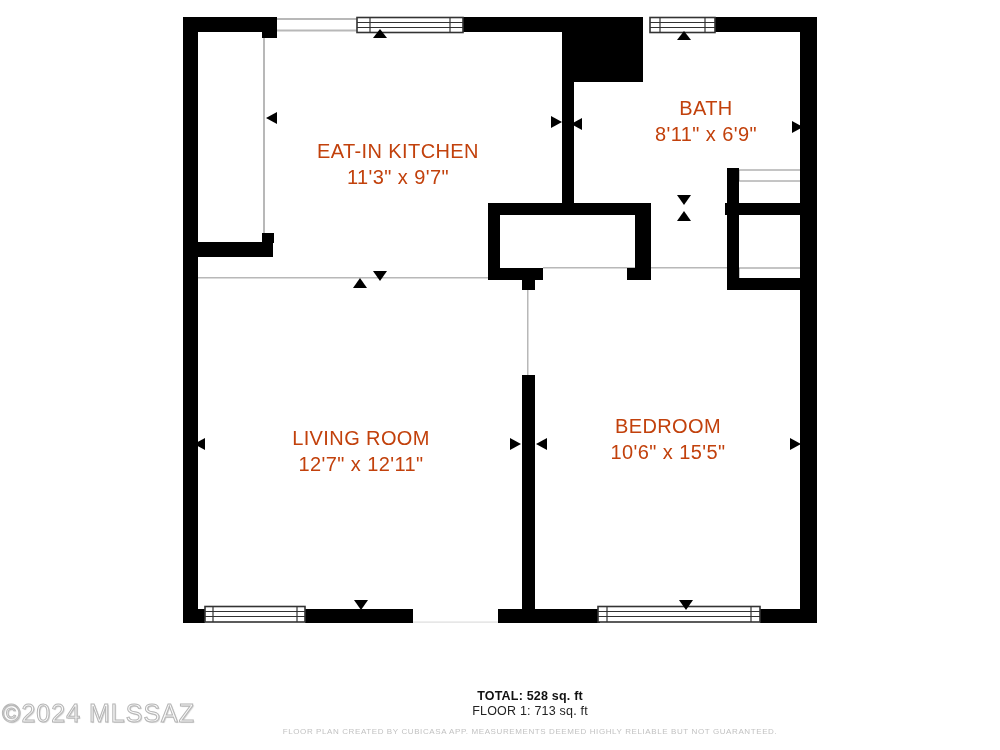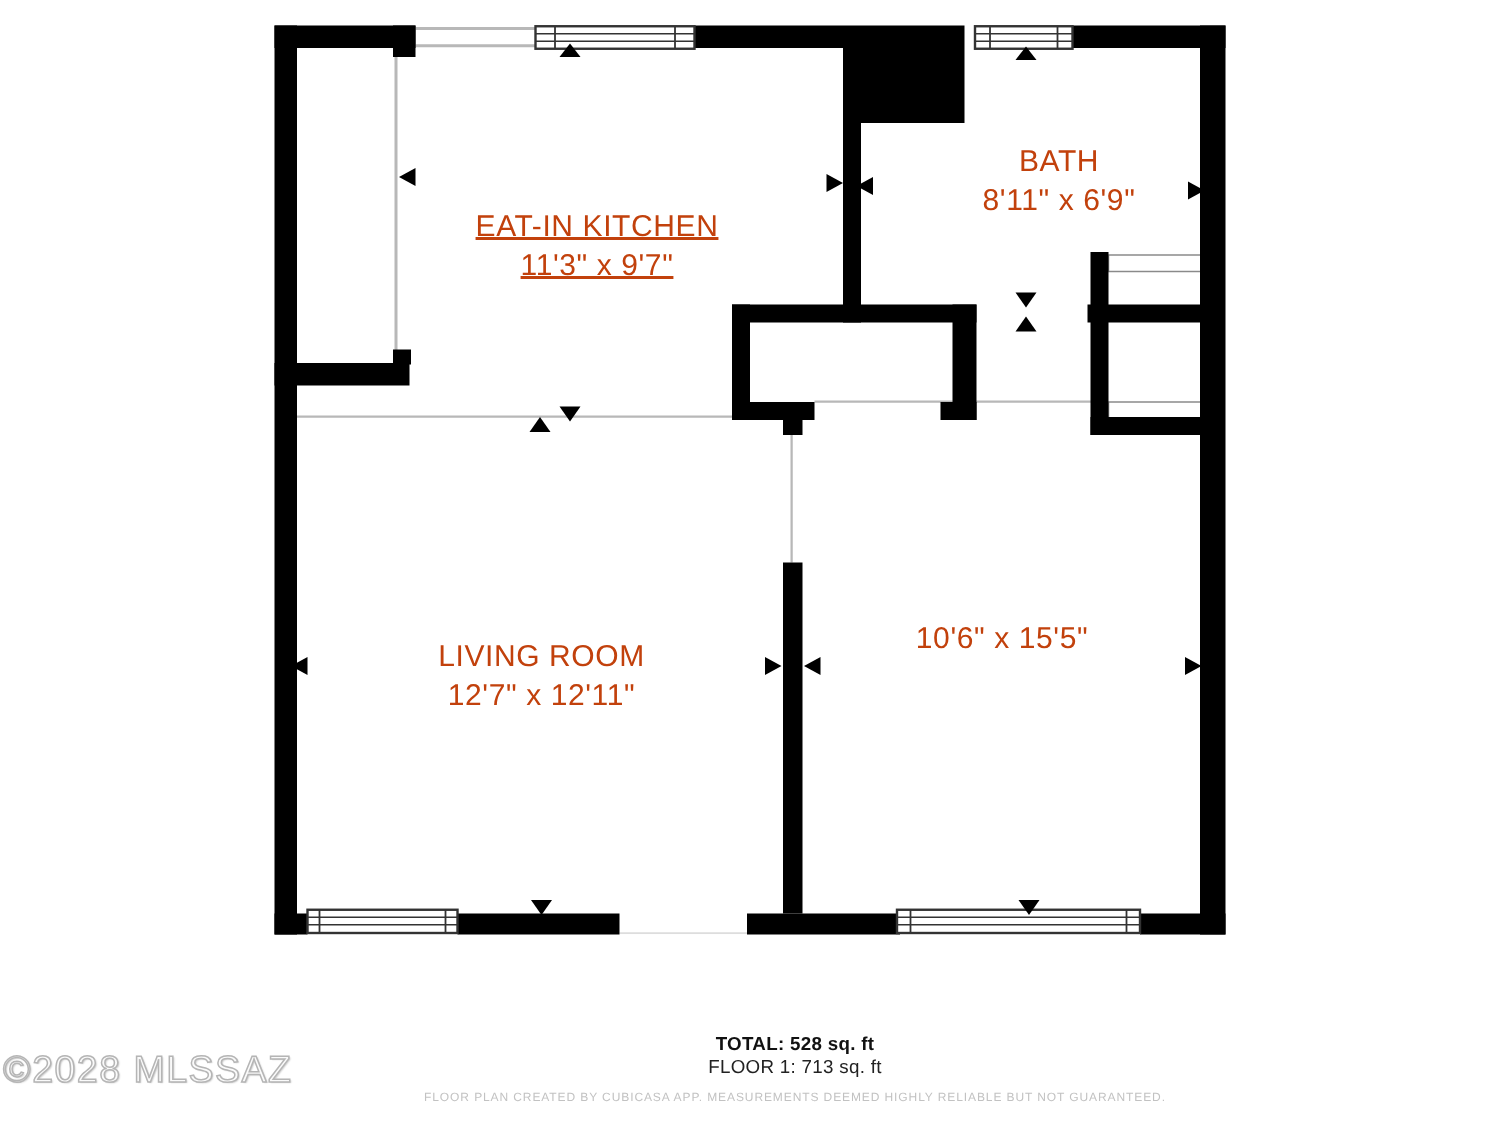--- a/index.html
+++ b/index.html
@@ -161,40 +161,41 @@
       <polygon points="677,221 691,221 684,211"></polygon>
       <polygon points="205,438 205,450 194,444"></polygon>
       <polygon points="510,438 510,450 521,444"></polygon>
       <polygon points="547,438 547,450 536,444"></polygon>
       <polygon points="790,438 790,450 801,444"></polygon>
       <polygon points="354,600 368,600 361,610"></polygon>
       <polygon points="679,600 693,600 686,610"></polygon>
     </g>
   </svg>
 
-  <div class="room-label" style="left:398px; top:138px;text-decoration:underline;">
+  <div class="room-label" style="left:398px; top:138px;">
     <div>EAT-IN KITCHEN</div>
     <div>11'3" x 9'7"</div>
   </div>
 
   <div class="room-label" style="left:706px; top:95px;">
     <div>BATH</div>
     <div>8'11" x 6'9"</div>
   </div>
 
   <div class="room-label" style="left:361px; top:425px;">
     <div>LIVING ROOM</div>
     <div>12'7" x 12'11"</div>
   </div>
 
   <div class="room-label" style="left:668px; top:413px;">
+    <div>BEDROOM</div>
     <div>10'6" x 15'5"</div>
   </div>
 
   <div class="footer" style="top:689px;margin-left:30px;">
     <div class="footer-total">TOTAL: 528 sq. ft</div>
     <div class="footer-floor">FLOOR 1: 713 sq. ft</div>
     <div class="footer-disclaimer">FLOOR PLAN CREATED BY CUBICASA APP. MEASUREMENTS DEEMED HIGHLY RELIABLE BUT NOT GUARANTEED.</div>
   </div>
 
-  <div class="watermark">©2028 MLSSAZ</div>
+  <div class="watermark">©2024 MLSSAZ</div>
 
 </div>
 
 </body></html>

